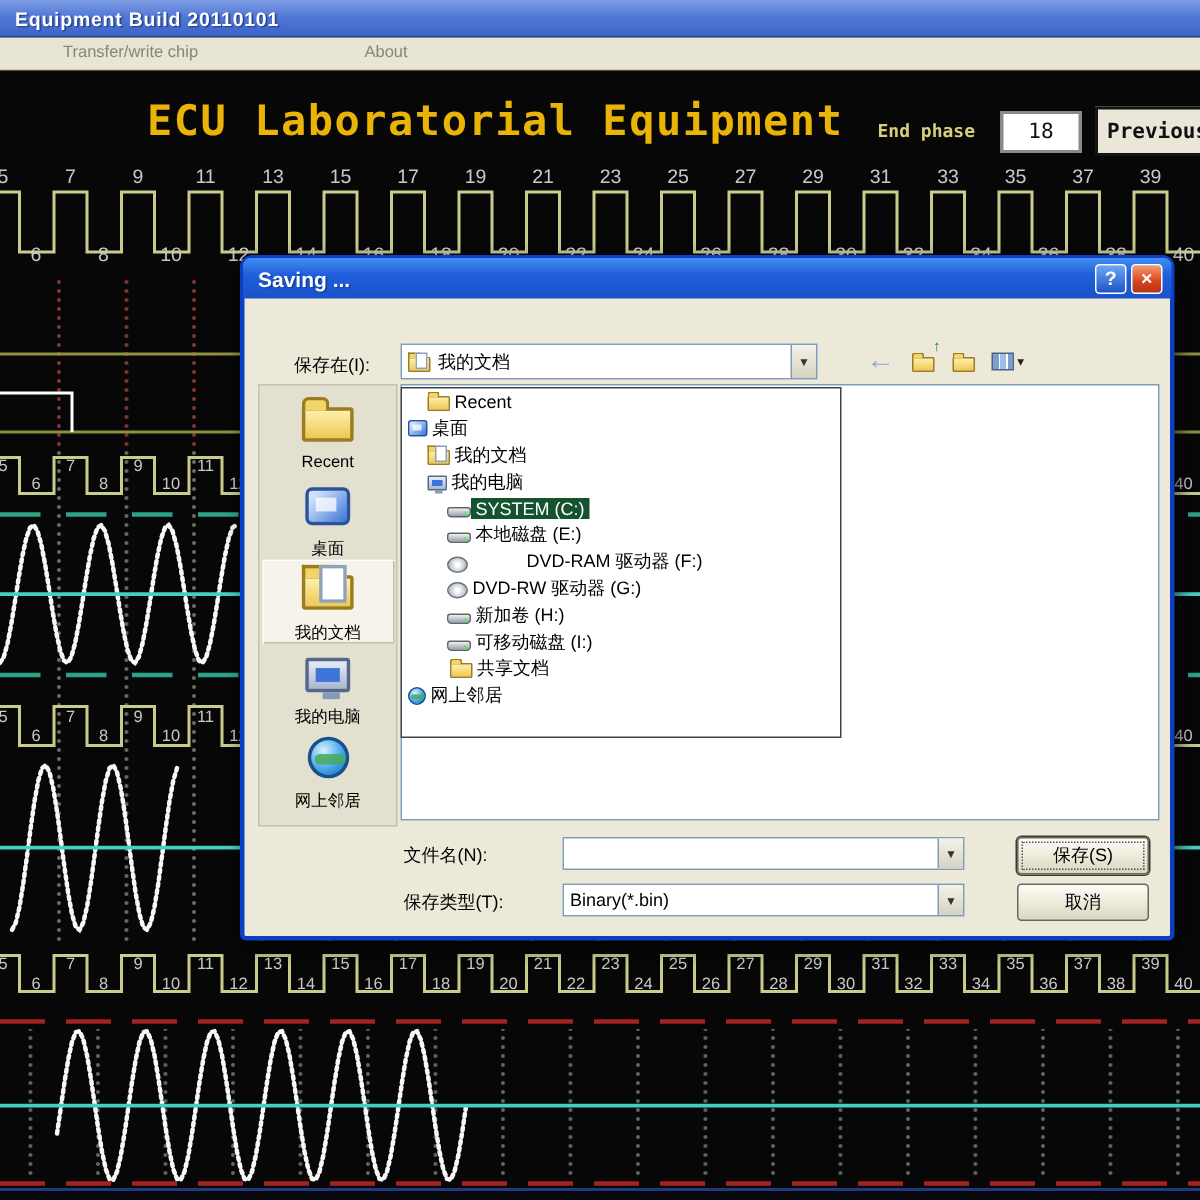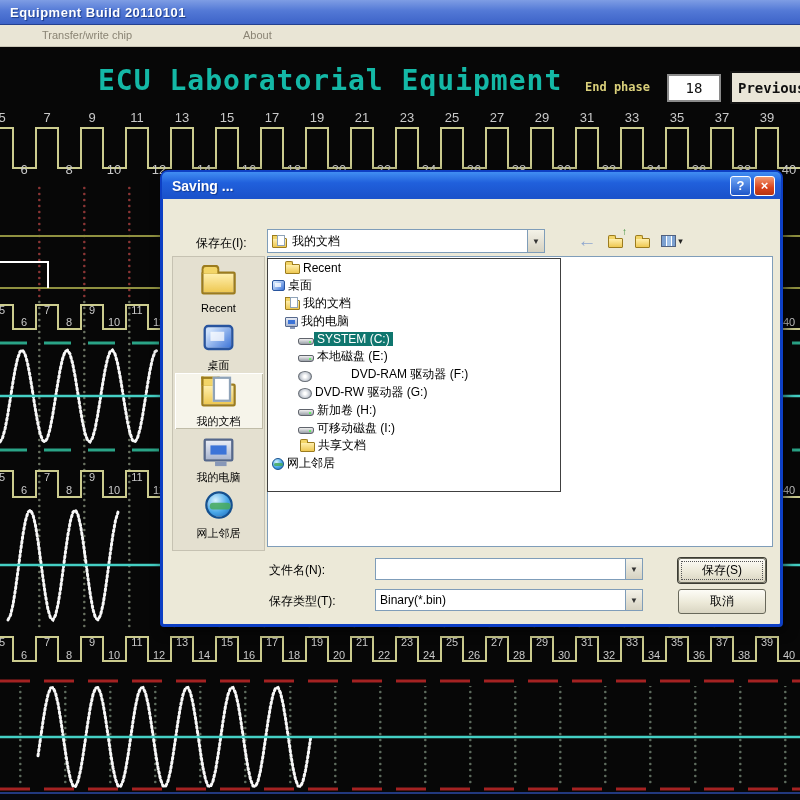--- a/index.html
+++ b/index.html
@@ -13,21 +13,21 @@
   .titlebar span{color:#fff;font-weight:bold;font-size:13px;padding-left:10px;letter-spacing:.5px;
     text-shadow:1px 1px 1px #1a3a88}
   .menubar{position:absolute;left:0;top:25px;width:800px;height:22px;background:#e9e5d5;
     border-bottom:1px solid #c9c5b5}
   .menu-item{position:absolute;top:4px;font-size:11px;color:#8a8474;cursor:pointer}
   .menu-item.m0{left:42px}.menu-item.m1{left:243px}
 
   
   .scope-black{position:absolute;left:0;top:47px;width:800px;height:753px;background:#070707}
   .app-title{position:absolute;left:98px;top:64px;font-family:"DejaVu Sans Mono",monospace;
-    font-size:28px;font-weight:bold;color:#14b8a6;letter-spacing:1px;white-space:nowrap}
+    font-size:28px;font-weight:bold;color:#eab308;letter-spacing:1px;white-space:nowrap}
   .endphase-label{position:absolute;left:585px;top:80px;font-family:"DejaVu Sans Mono",monospace;
     font-size:12px;font-weight:bold;color:#d9cf7a;white-space:nowrap}
   .endphase-input{position:absolute;left:667px;top:74px;width:54px;height:28px;background:#fff;
     border:2px solid #8a8a8a;text-align:center;font-size:14px;font-family:"DejaVu Sans Mono",monospace;color:#111}
   .prev-btn{position:absolute;left:730px;top:71px;width:80px;height:33px;background:#eae6d8;
     border:2px solid #141414;font-family:"DejaVu Sans Mono",monospace;font-size:14px;font-weight:bold;color:#111;cursor:pointer}
   #waves{position:absolute;left:0;top:0;width:800px;height:800px;pointer-events:none}
 
   
   .dialog{position:absolute;left:160px;top:170px;width:623px;height:457px;background:#ece9d8;
@@ -59,21 +59,21 @@
   .place.active{background:#f6f4ea;box-shadow:inset 1px 1px 0 #fff,inset -1px -1px 0 #c0bca8}
   .pic{width:60px;height:40px;display:flex;align-items:center;justify-content:center}
   .pic .ic{transform:scale(2.3)}
   .place-label{font-size:11px;color:#000;margin-top:1px;white-space:nowrap}
 
   .filearea{position:absolute;left:104px;top:57px;width:506px;height:291px;background:#fff;border:1px solid #7f9db9}
   .tree-popup{position:absolute;left:104px;top:59px;width:294px;height:234px;background:#fff;
     border:1px solid #404040;z-index:5;overflow:hidden}
   .trow{height:17.8px;display:flex;align-items:center;font-size:12px;cursor:pointer;white-space:nowrap}
   .trow .tlabel{padding:0 3px}
-  .trow .tlabel.sel{background:#0f766e;color:#fff}
+  .trow .tlabel.sel{background:#14532d;color:#fff}
 
   .combo2{height:22px}
   .combo2 input{border:none;outline:none;flex:1;font-size:12px;height:100%;background:transparent}
   .xpbtn{position:absolute;width:88px;height:25px;background:linear-gradient(#fdfcf7,#ece9d8 55%,#d9d5c2);
     border:1px solid #68685a;border-radius:3px;font-size:12px;color:#000;cursor:pointer}
   .xpbtn.primary{box-shadow:0 0 0 1px #3c3c34;outline:1px dotted #555;outline-offset:-4px}
 
   
   .ic{position:relative;display:inline-block;flex:none}
   .i-folder{width:15px;height:10px;background:linear-gradient(#ffefad,#eec852);border:1px solid #9c7c1e;border-radius:1px;margin-top:3px}

